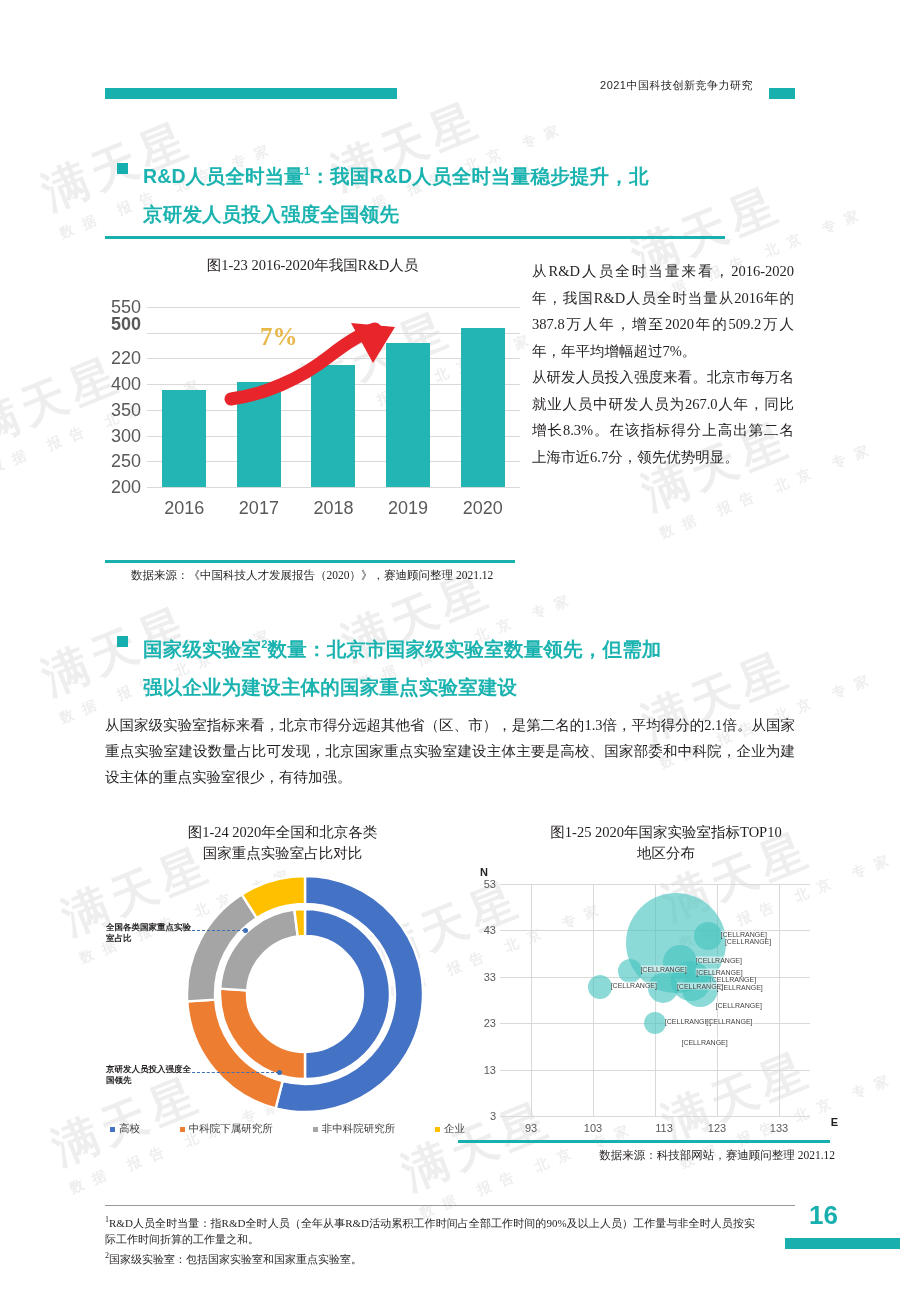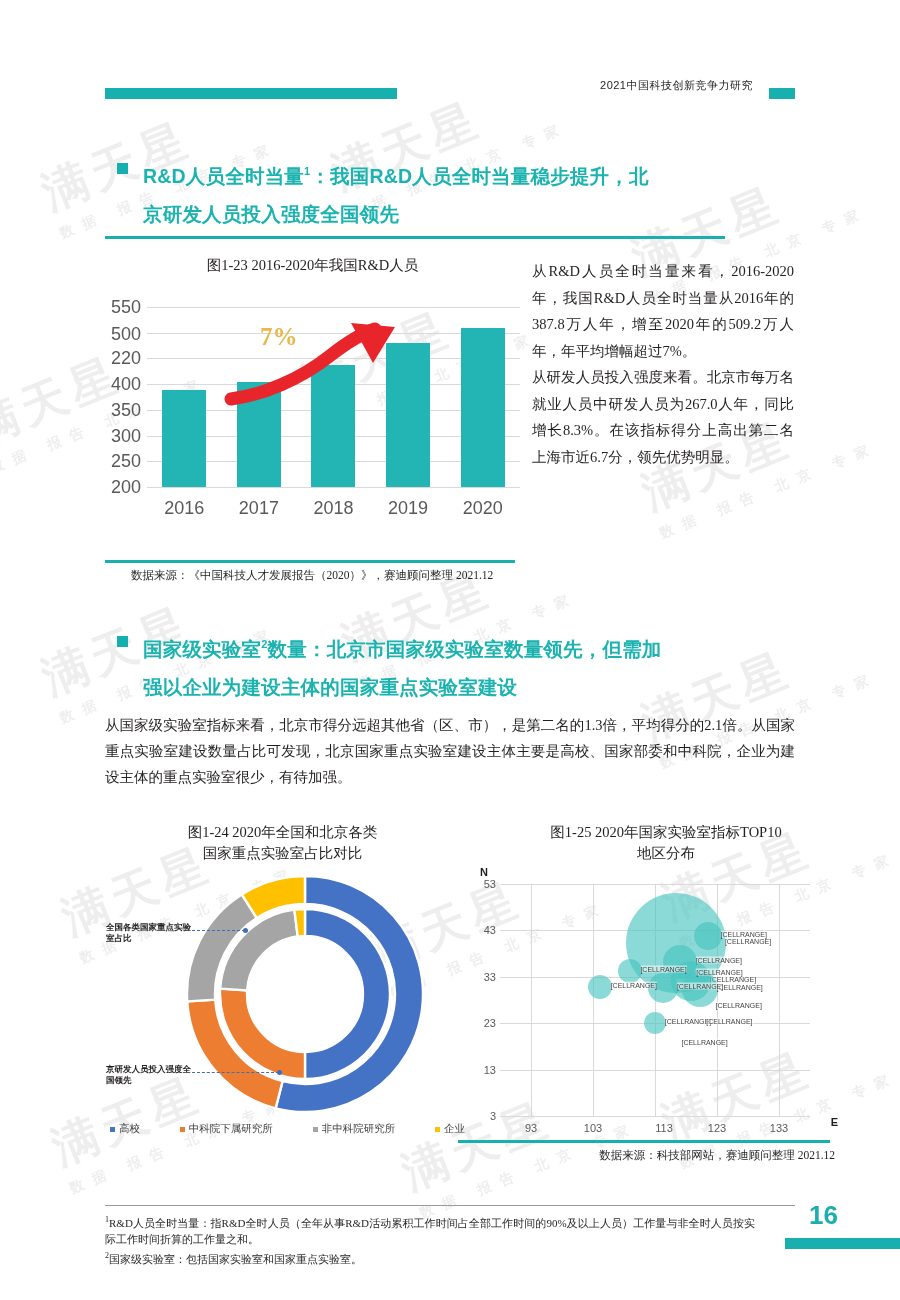--- a/index.html
+++ b/index.html
@@ -222,21 +222,21 @@
   </div>
 
   <div class="fig23">
     <div class="fig-title">
       <div>图1-23 2016-2020年我国R&amp;D人员</div>
     </div>
 
     <div class="bar-plot">
       <div class="yaxis" id="yaxis">
           <div class="ylab" style="top: 0px;">550</div>
-          <div class="ylab" style="top: 27px;">500</div>
+          <div class="ylab" style="top: 17px; font-weight: bold;">500</div>
           <div class="ylab" style="top: 51.4286px;">220</div>
           <div class="ylab" style="top: 77.1429px;">400</div>
           <div class="ylab" style="top: 102.857px;">350</div>
           <div class="ylab" style="top: 128.571px;">300</div>
           <div class="ylab" style="top: 154.286px;">250</div>
           <div class="ylab" style="top: 180px;">200</div>
         </div>
       <div class="grid" id="grid">
           <div class="gline" style="top: 0px;"></div>
           <div class="gline" style="top: 25.7143px;"></div>

